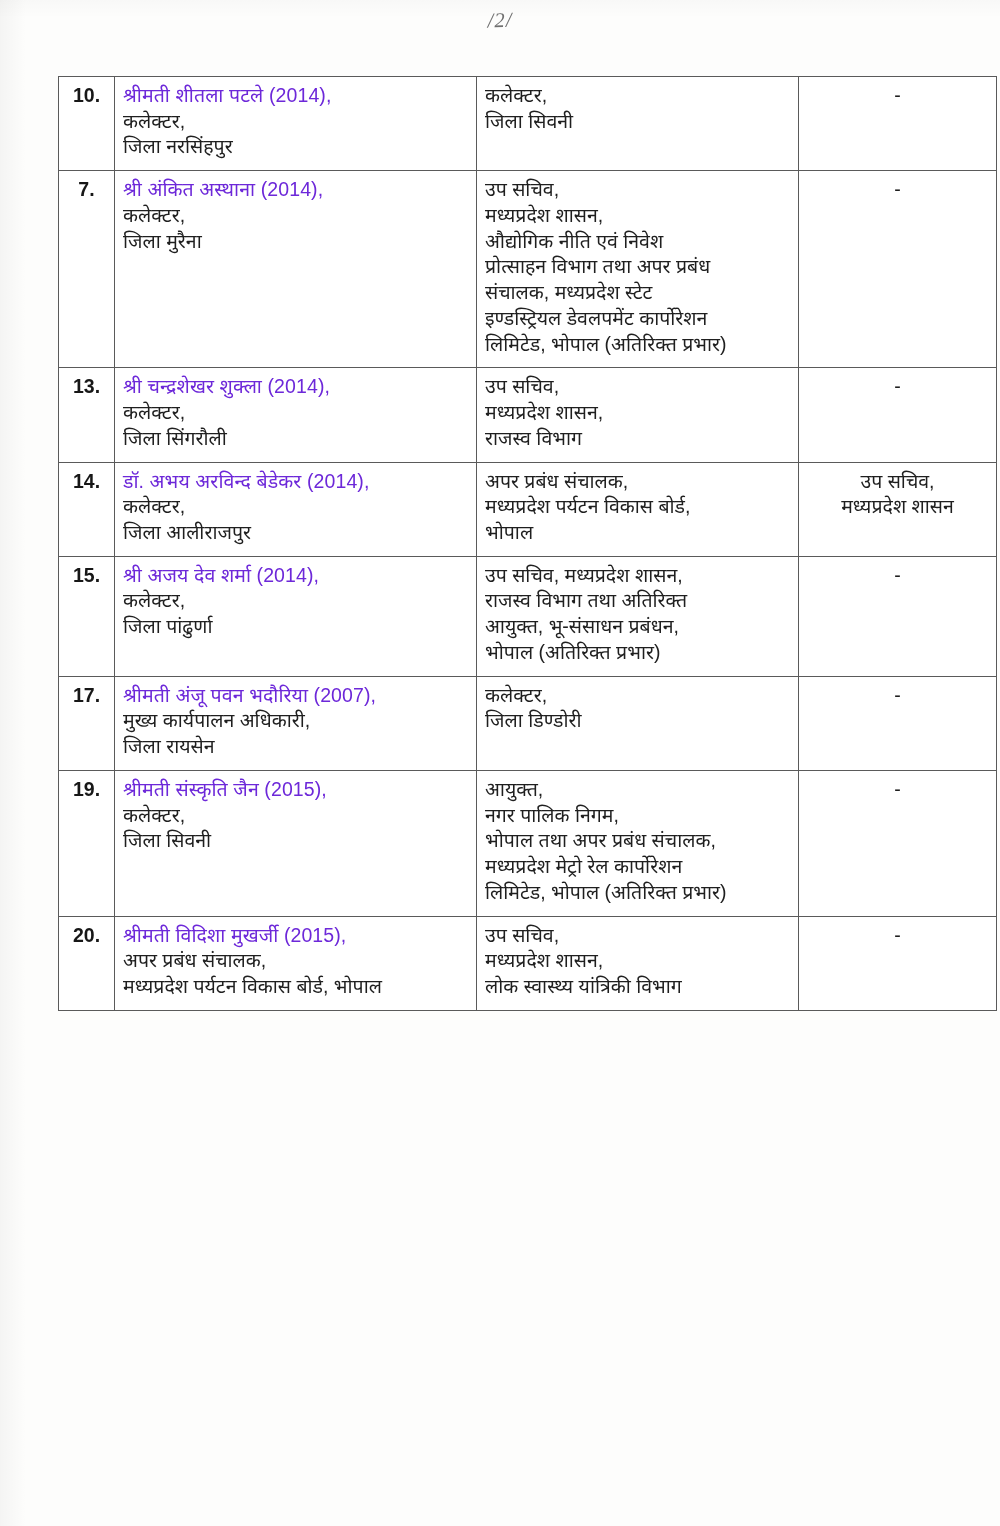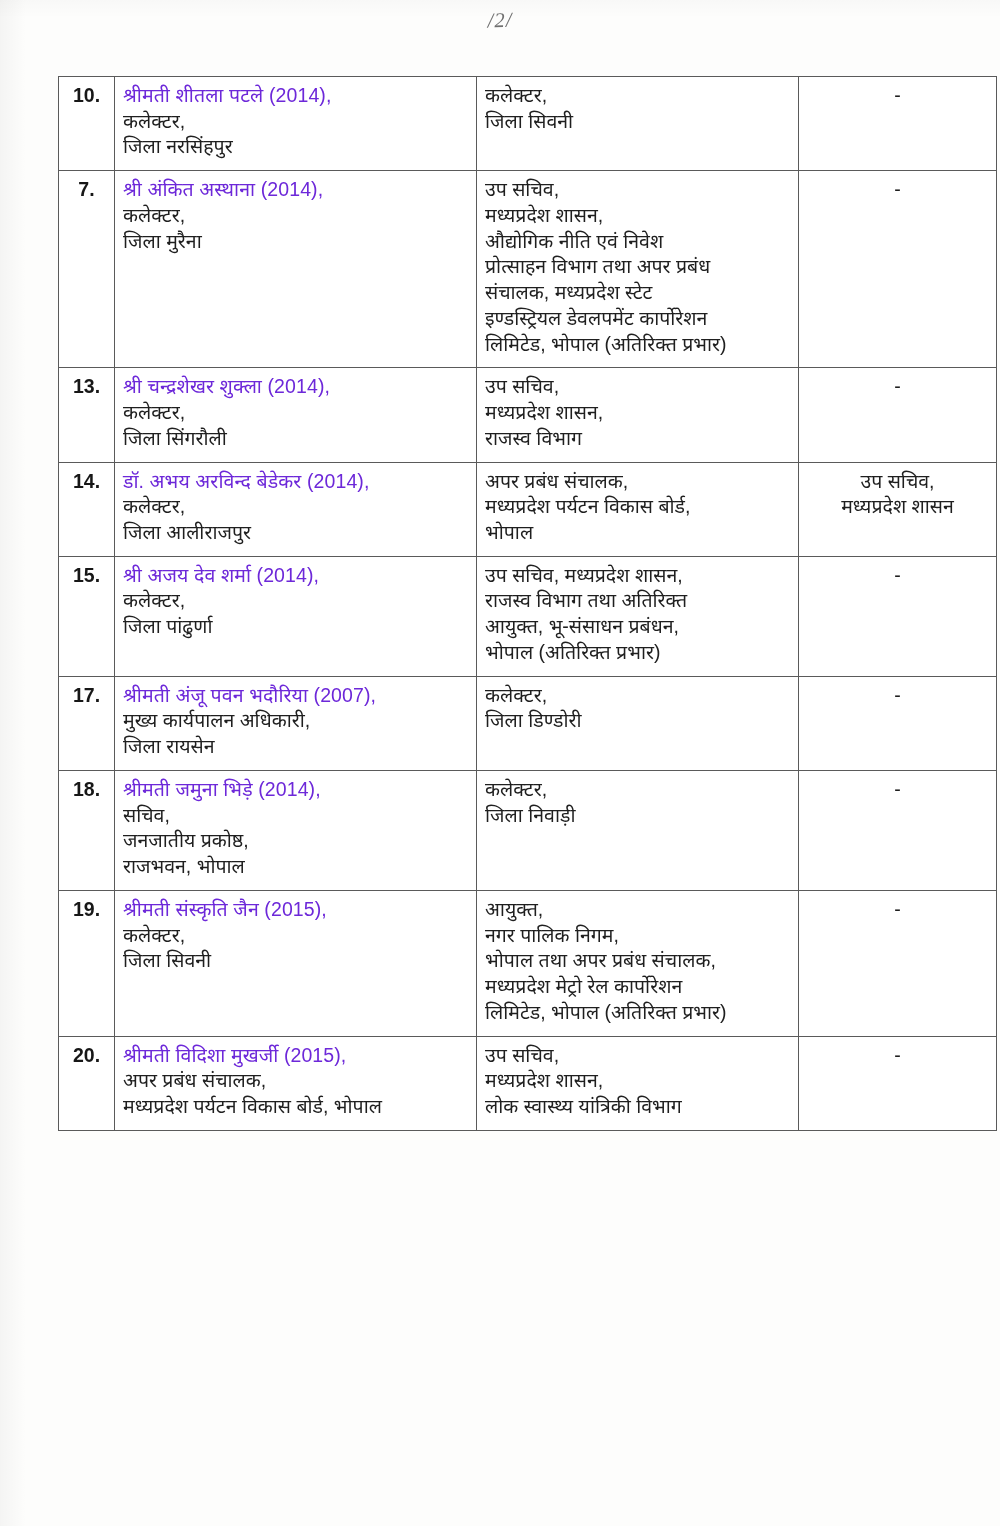--- a/index.html
+++ b/index.html
@@ -211,36 +211,20 @@
             </td>
             <td>
               <span class="line sub ink-light">कलेक्टर,</span>
               <span class="line sub ink-light">जिला डिण्डोरी</span>
             </td>
             <td class="remark dash">
               <span class="line sub ink-light">-</span>
             </td>
           </tr>
           <tr>
-            <td class="sn">18.</td>
-            <td>
-              <span class="line head">श्रीमती जमुना भिड़े (2014),</span>
-              <span class="line sub">सचिव,</span>
-              <span class="line sub">जनजातीय प्रकोष्ठ,</span>
-              <span class="line sub">राजभवन, भोपाल</span>
-            </td>
-            <td>
-              <span class="line sub ink-light">कलेक्टर,</span>
-              <span class="line sub ink-light">जिला निवाड़ी</span>
-            </td>
-            <td class="remark dash">
-              <span class="line sub ink-light">-</span>
-            </td>
-          </tr>
-          <tr>
             <td class="sn">19.</td>
             <td>
               <span class="line head">श्रीमती संस्कृति जैन (2015),</span>
               <span class="line sub">कलेक्टर,</span>
               <span class="line sub">जिला सिवनी</span>
             </td>
             <td>
               <span class="line sub ink-light">आयुक्त,</span>
               <span class="line sub ink-light">नगर पालिक निगम,</span>
               <span class="line sub ink-light">भोपाल तथा अपर प्रबंध संचालक,</span>

